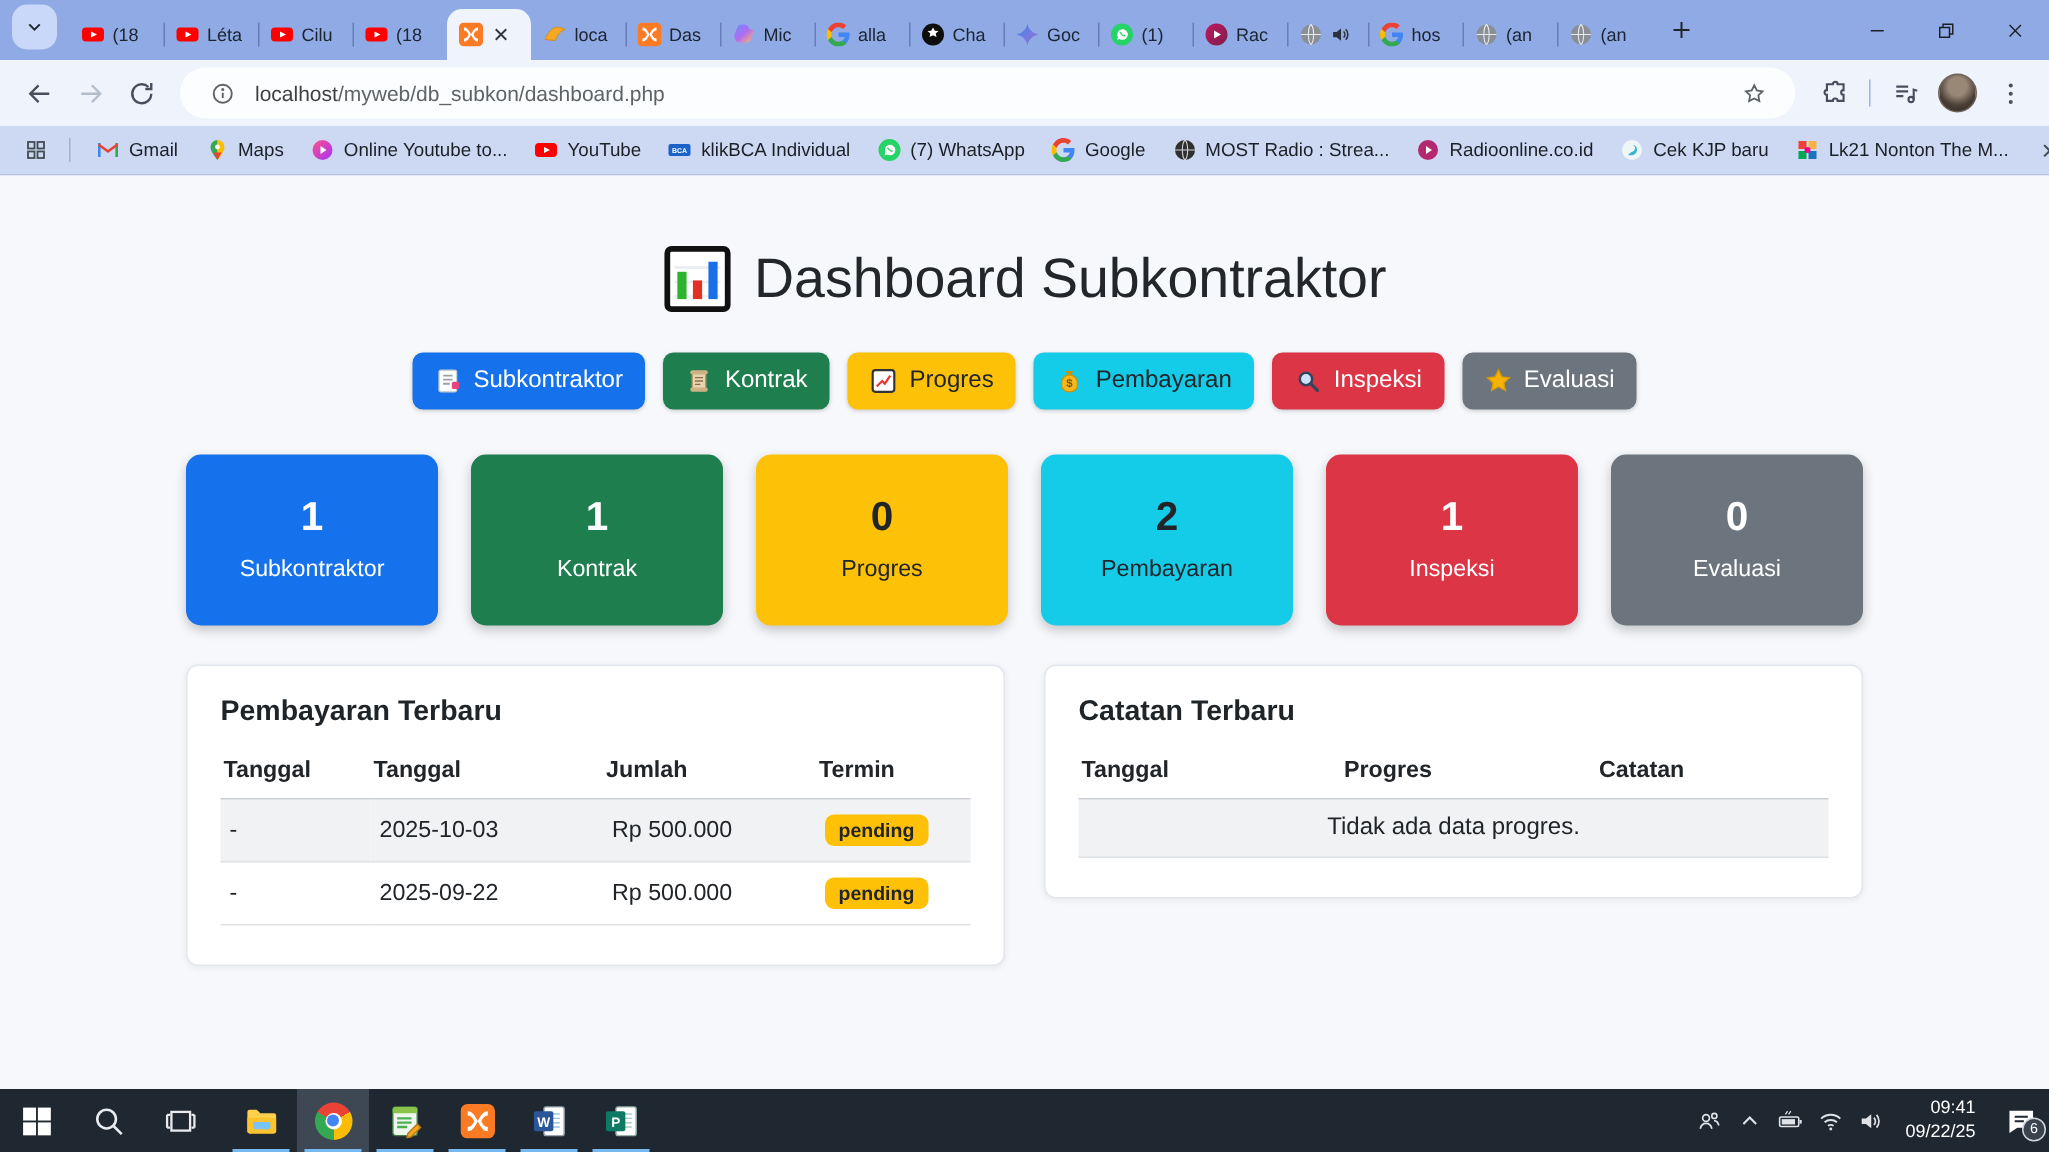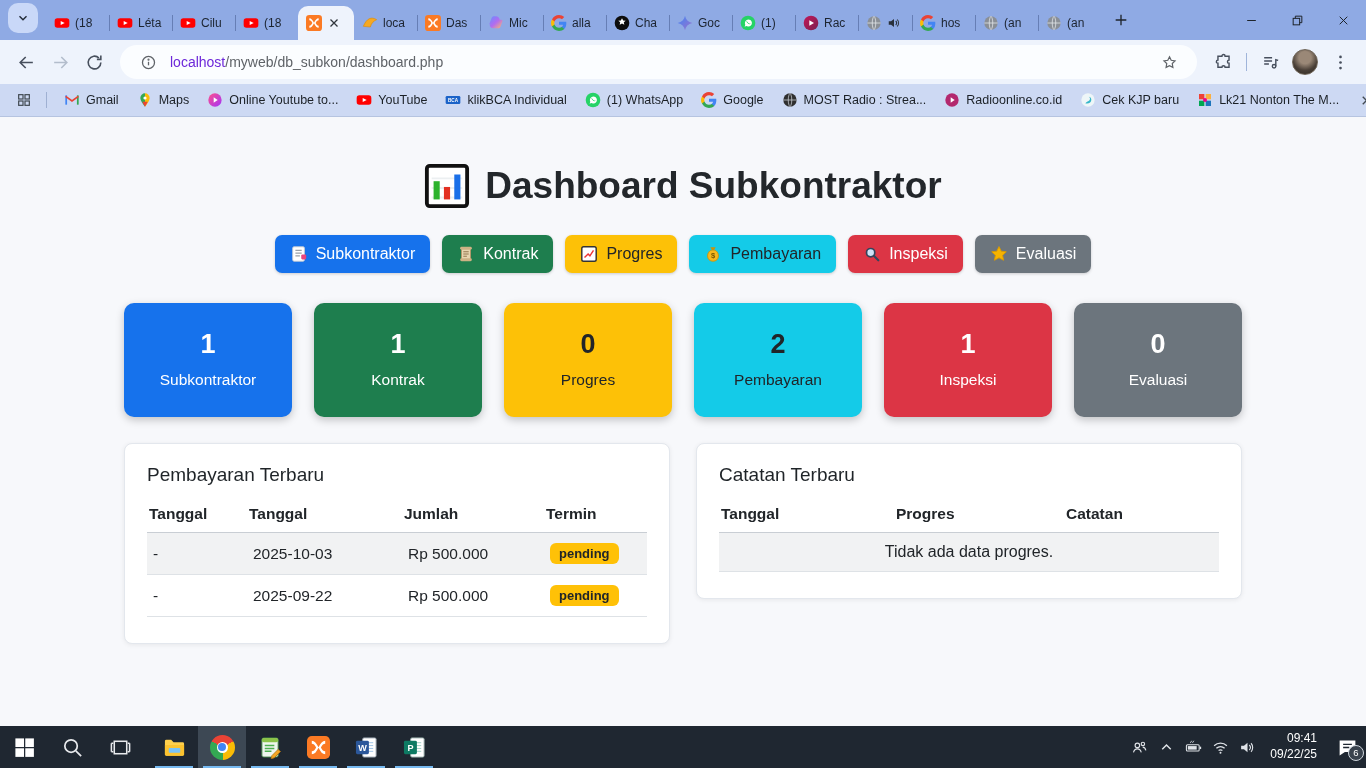--- a/index.html
+++ b/index.html
@@ -26,58 +26,58 @@
   .wincontrols{margin-left:auto;display:flex;height:40px;flex:none}
   .wc{width:46px;display:flex;align-items:center;justify-content:center}
   .wc svg{width:13px;height:13px}
 
   .toolbar{height:44px;background:#eef3fc;display:flex;align-items:center;padding:0 10px;gap:2px}
   .tbtn{width:32px;height:32px;display:flex;align-items:center;justify-content:center;flex:none}
   .tbtn svg{width:19px;height:19px}
   .omnibox{flex:1;height:34px;background:#fbfdff;border-radius:17px;display:flex;align-items:center;padding:0 12px;margin:0 8px}
   .omnibox .tbtn svg{width:17px;height:17px}
   .url{font-size:14px;margin-left:6px;flex:1;white-space:nowrap}
-  .url .host{color:#6d28d9}
+  .url .host{color:#404040}
   .url .path{color:#5f6368}
   .tool-sep{width:1px;height:18px;background:#9fb4da;margin:0 5px;flex:none}
   .avatar{width:26px;height:26px;border-radius:50%;flex:none;
     background:radial-gradient(circle at 50% 32%,#9a8877 0 30%,#4a4038 62%,#2c2620 100%);
     border:1px solid #6f6457;margin:0 4px}
 
   .bookmarks{height:33px;background:#cdd9f3;display:flex;align-items:center;padding:0 12px;gap:2px;border-bottom:1px solid #b6c4e0}
   .bm{display:flex;align-items:center;gap:6px;padding:0 9px;height:24px;border-radius:12px;flex:none}
   .bm .bmlbl{font-size:12.5px;color:#1b2026;white-space:nowrap}
   .bm svg{width:16px;height:16px;display:block}
   .bm-apps{padding:0 4px;margin-right:2px}
   .bm-sep{width:1px;height:16px;background:#9fb0d2;margin:0 6px;flex:none}
   .bm-overflow{margin-left:auto}
   .bm-overflow svg{width:15px;height:15px}
 
   
   #content{height:609px;background:#f7f8fb}
   .container{width:1118px;margin:0 auto}
   .page-title{display:flex;justify-content:center;align-items:center;gap:15px;padding-top:46px}
   .page-title .t-icon svg{width:46px;height:46px;display:block}
-  .page-title h1{margin:0;font-size:37px;font-weight:700;color:#23272b}
+  .page-title h1{margin:0;font-size:37px;font-weight:400;color:#23272b}
 
   .navrow{display:flex;justify-content:center;gap:12px;margin-top:26px}
   .navbtn{display:flex;align-items:center;gap:8px;height:38px;padding:0 15px;border:none;border-radius:7px;
     font-size:16px;font-weight:500;box-shadow:0 1px 3px rgba(0,0,0,.18);font-family:inherit;cursor:pointer}
   .navbtn svg{width:18px;height:18px;display:block}
 
   .cards{display:flex;gap:22px;margin-top:30px}
   .card{flex:1;height:114px;border-radius:10px;display:flex;flex-direction:column;align-items:center;
     justify-content:center;gap:13px;box-shadow:0 3px 8px rgba(0,0,0,.22)}
   .card .num{font-size:27px;font-weight:700;line-height:1}
   .card .lab{font-size:15.5px}
 
   .panels{display:flex;gap:26px;margin-top:26px;align-items:flex-start}
   .panel{flex:1;background:#fff;border:1px solid #e3e7ed;border-radius:8px;box-shadow:0 1px 5px rgba(0,0,0,.07);
     padding:16px 22px 26px}
-  .panel h2{margin:4px 0 13px;font-size:19px;font-weight:400;color:#1f2428}
+  .panel h2{margin:4px 0 13px;font-size:19px;font-weight:700;color:#1f2428}
   .panel table{width:100%;border-collapse:collapse;font-size:15.5px;color:#212529}
   .panel th{text-align:left;font-weight:700;padding:6px 6px 9px 2px;border-bottom:1px solid #c9ced4}
   .panel td{padding:10px 6px;border-bottom:1px solid #dee2e6}
   tr.striped{background:#f1f2f3}
   .badge{display:inline-block;background:#ffc107;color:#212529;font-size:13px;font-weight:700;padding:3px 9px;border-radius:6px}
   .empty-cell{text-align:center;font-size:16px}
 
   
   #taskbar{height:42px;background:#1f2731;display:flex;align-items:stretch}
   .tb-btn{width:48px;display:flex;align-items:center;justify-content:center;position:relative;flex:none}
@@ -468,21 +468,21 @@
           <span class="bmlbl">klikBCA Individual</span>
         </div>
         <div class="bm">
           <span style="display: flex;">
             <svg viewBox="0 0 24 24">
               <circle cx="12" cy="12" r="11" fill="#25D366"></circle>
               <path d="M7 17.5l.9-3A5.3 5.3 0 1112 17.3c-1 0-1.9-.2-2.7-.7z" fill="#fff"></path>
               <path d="M10 9.5c.8 2 2 3.2 4.1 4l.9-1" stroke="#25D366" stroke-width="1.2" fill="none"></path>
             </svg>
           </span>
-          <span class="bmlbl">(1) WhatsApp</span>
+          <span class="bmlbl">(7) WhatsApp</span>
         </div>
         <div class="bm">
           <span style="display: flex;">
             <svg viewBox="0 0 24 24">
               <path fill="#4285F4" d="M23 12.3c0-.8-.1-1.6-.2-2.3H12v4.5h6.2c-.3 1.5-1.1 2.7-2.3 3.6v3h3.7c2.2-2 3.4-5 3.4-8.8z"></path>
               <path fill="#34A853" d="M12 24c3.2 0 6-1.1 8-2.9l-3.7-3c-1 .7-2.4 1.2-4.3 1.2-3.1 0-5.8-2.1-6.7-5H1.5v3.1C3.5 21.4 7.4 24 12 24z"></path>
               <path fill="#FBBC05" d="M5.3 14.3c-.2-.7-.4-1.5-.4-2.3s.1-1.6.4-2.3V6.6H1.5C.5 8.2 0 10 0 12s.5 3.8 1.5 5.4l3.8-3.1z"></path>
               <path fill="#EA4335" d="M12 4.7c1.8 0 3.3.6 4.5 1.8L19.8 3C17.8 1.1 15.2 0 12 0 7.4 0 3.5 2.6 1.5 6.6l3.8 3.1c.9-2.9 3.6-5 6.7-5z"></path>
             </svg>
           </span>

